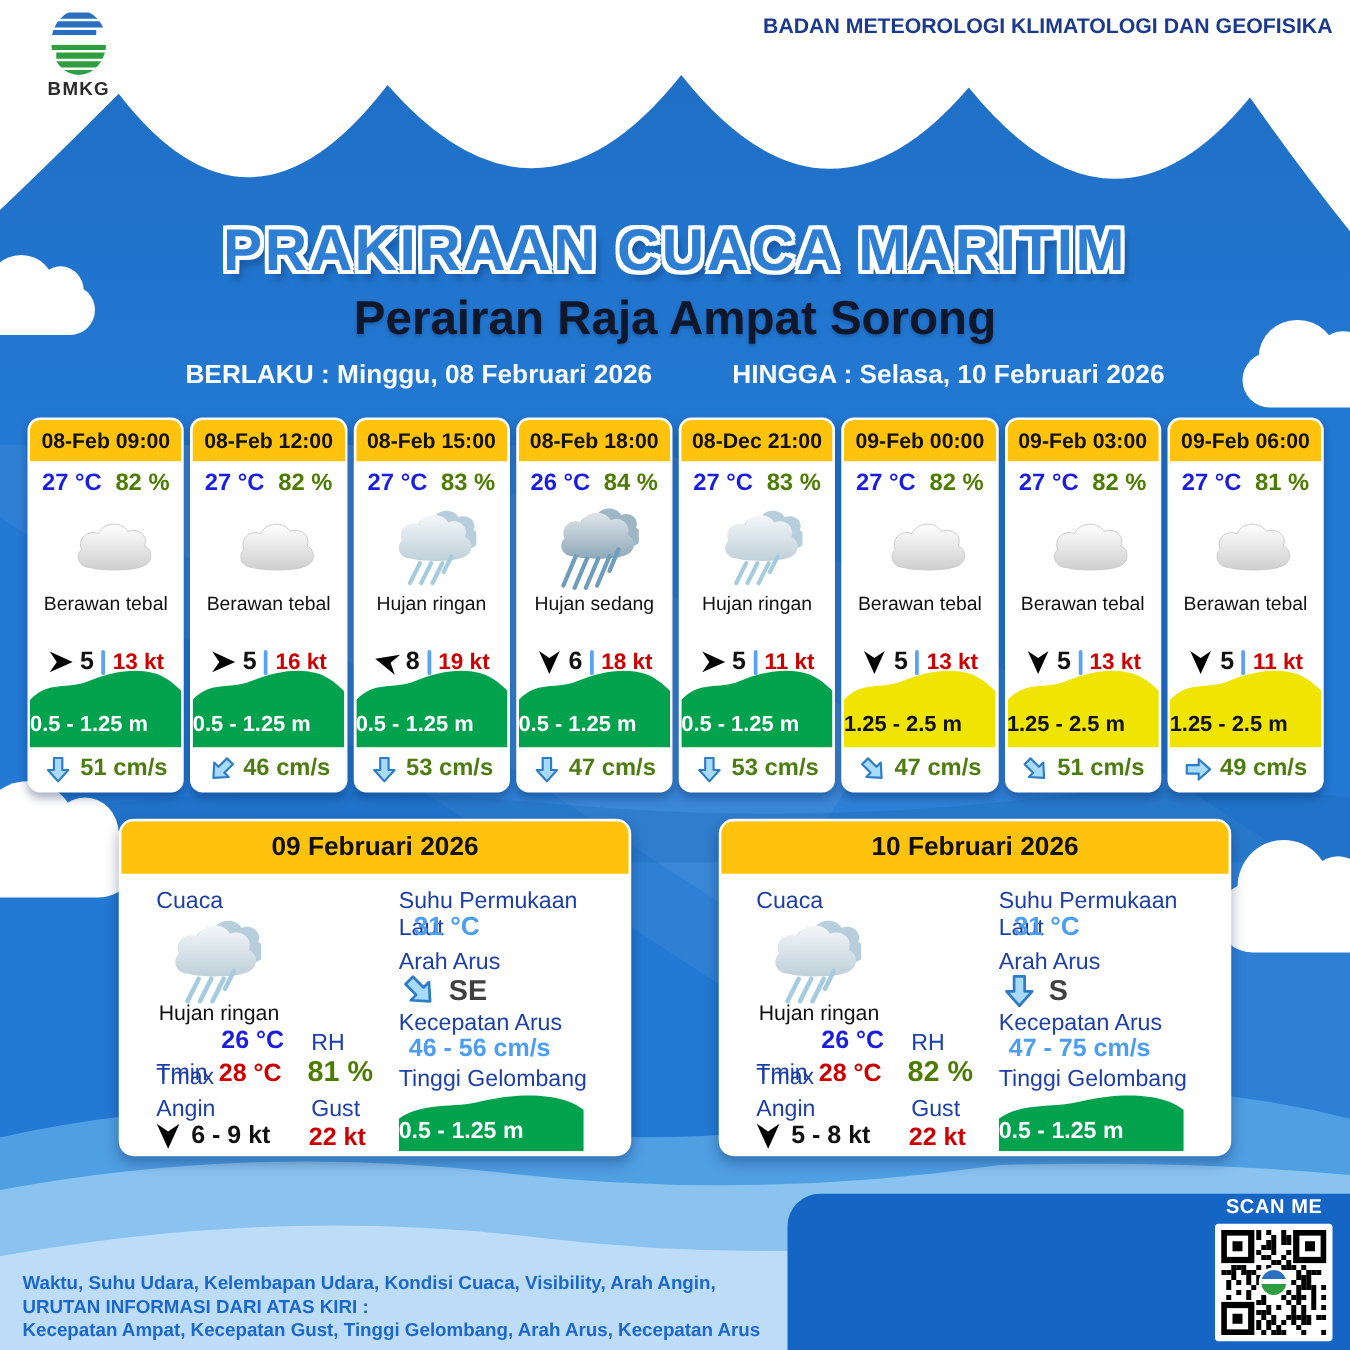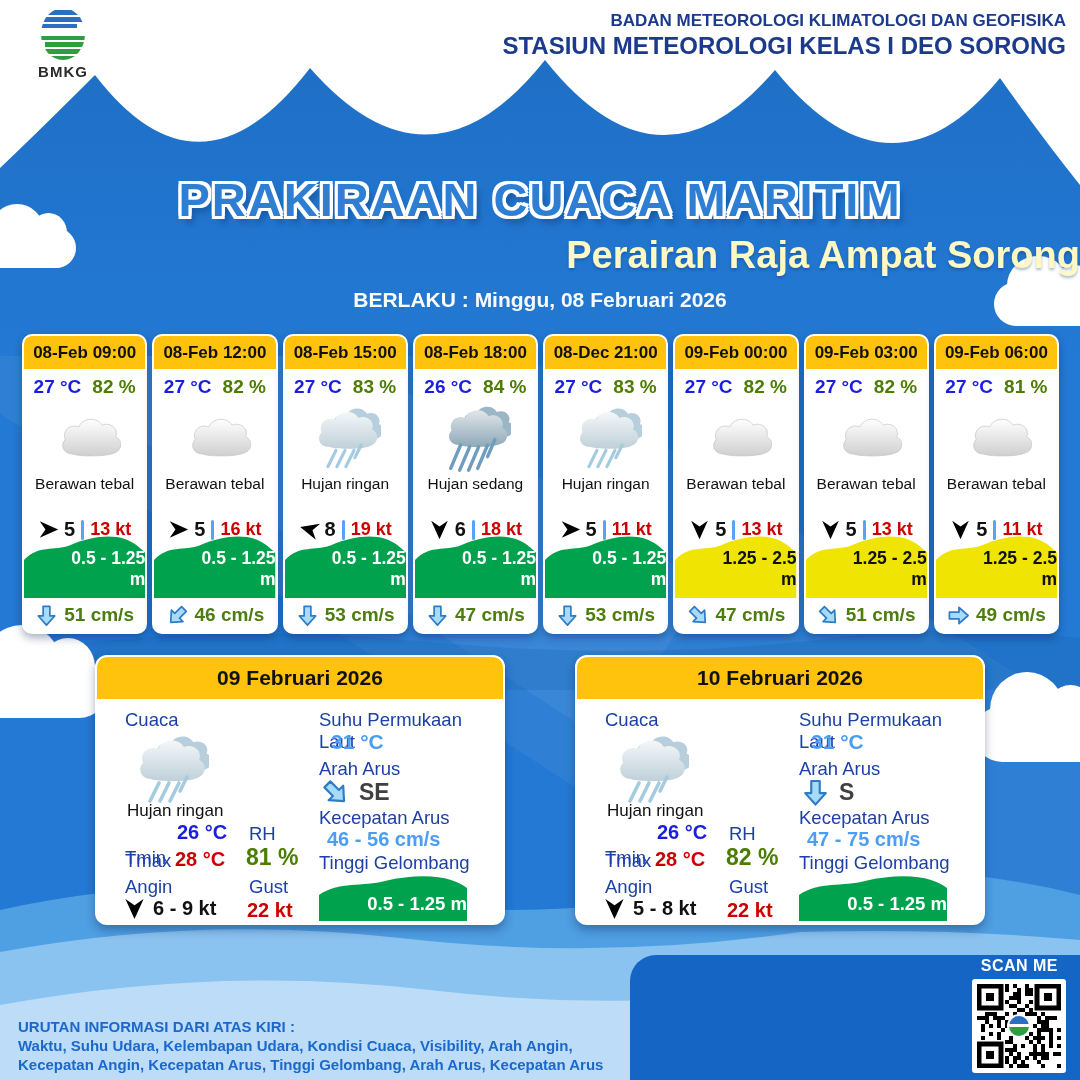--- a/index.html
+++ b/index.html
@@ -27,22 +27,22 @@
   .brand svg{display:block;margin:0 auto;}
   .brand-label{font-size:15px;font-weight:bold;color:#2b2b2b;letter-spacing:1px;margin-top:1px;}
   .org{position:absolute;right:14px;top:10px;text-align:right;color:#1c3a8c;line-height:1.25;}
   .org-line1{font-size:17px;font-weight:bold;}
   .org-line2{font-size:24px;font-weight:bold;}
   
   .main-title{position:absolute;left:0;top:172px;width:100%;text-align:center;
     font-size:47px;font-weight:bold;letter-spacing:2px;color:#2e7fd4;
     text-shadow:-3px -3px 0 #fff,3px -3px 0 #fff,-3px 3px 0 #fff,3px 3px 0 #fff,
        0 -3px 0 #fff,0 3px 0 #fff,-3px 0 0 #fff,3px 0 0 #fff,5px 7px 6px rgba(10,50,110,0.45);}
-  .sub-title{position:absolute;left:0;top:234px;width:100%;text-align:right;
-    font-size:38px;font-weight:bold;color:#fef9c3;text-shadow:0 2px 3px rgba(10,50,110,0.35);}
+  .sub-title{position:absolute;left:0;top:234px;width:100%;text-align:center;
+    font-size:38px;font-weight:bold;color:#0f172a;text-shadow:0 2px 3px rgba(10,50,110,0.35);}
   .validity{position:absolute;left:0;top:288px;width:100%;display:flex;justify-content:center;
     gap:64px;color:#fff;font-size:21px;}
   .validity b{font-weight:bold;}
   .validity span{font-weight:bold;opacity:.97;}
   
   .cards{position:absolute;left:22px;right:21px;top:334px;display:flex;gap:5px;height:300px;}
   .card{flex:1;position:relative;background:#fff;border:2px solid #fff;border-radius:10px;
         box-shadow:0 4px 8px rgba(0,30,80,.35);box-sizing:border-box;overflow:hidden;}
   .card-head{height:33px;background:#ffc20d;border-radius:7px 7px 0 0;display:flex;
              align-items:center;justify-content:center;font-size:17px;font-weight:bold;color:#111;}
@@ -55,22 +55,22 @@
   .card-wind{position:absolute;left:0;right:0;top:182px;display:flex;align-items:center;
              justify-content:center;gap:5px;}
   .dart{width:21px;height:21px;flex:none;}
   .vis{font-size:20px;font-weight:bold;color:#111;}
   .vdiv{width:3px;height:20px;background:#5aa2f5;border-radius:2px;margin:0 1px;}
   .wspd{font-size:18px;font-weight:bold;color:#cc0000;}
   .card-wave{position:absolute;left:0;right:0;bottom:34px;height:68px;}
   .card-wave svg{position:absolute;inset:0;width:100%;height:100%;}
   .wavefill{fill:currentColor;}
   .wave-green{color:#00a24e;} .wave-yellow{color:#efe402;}
-  .wave-label{position:absolute;left:0;right:0;bottom:8px;text-align:right;
-              font-size:17.5px;font-weight:bold;padding-left:44px;}
+  .wave-label{position:absolute;left:0;right:0;bottom:8px;text-align:left;
+              font-size:17.5px;font-weight:bold;}
   .wave-green .wave-label{color:#fff;} .wave-yellow .wave-label{color:#111;}
   .card-current{position:absolute;left:0;right:0;bottom:0;height:34px;display:flex;
                 align-items:center;justify-content:center;gap:6px;}
   .curarrow{width:23px;height:23px;flex:none;}
   .cspd{font-size:19px;font-weight:bold;color:#4d7c0f;}
   
   .daily{position:absolute;top:655px;width:410px;height:270px;background:#fff;
          border:2px solid #fff;border-radius:12px;box-shadow:0 5px 10px rgba(0,30,80,.35);
          box-sizing:border-box;overflow:hidden;}
   .daily-a{left:95px;} .daily-b{left:575px;}
@@ -204,29 +204,32 @@
         <rect x="4" y="30" width="48" height="4" fill="#2f9e41"></rect>
         <rect x="10" y="36" width="42" height="5" fill="#2f9e41"></rect>
         <rect x="4" y="43" width="44" height="5" fill="#2f9e41"></rect>
         <rect x="12" y="50" width="32" height="4" fill="#2f9e41"></rect>
       </g>
     </svg>
     <div class="brand-label">BMKG</div>
   </div>
   <div class="org">
     <div class="org-line1">BADAN METEOROLOGI KLIMATOLOGI DAN GEOFISIKA</div>
-    <div class="org-line2">STASIUN METEOROLOGI KELAS I DEO SORONG</div>
   </div>
 
   <div class="main-title">PRAKIRAAN CUACA MARITIM</div>
   <div class="sub-title">Perairan Raja Ampat Sorong</div>
   <div class="validity">
     <div>
       <b>BERLAKU :</b>
       <span>Minggu, 08 Februari 2026</span>
+    </div>
+    <div>
+      <b>HINGGA :</b>
+      <span>Selasa, 10 Februari 2026</span>
     </div>
   </div>
 
   <div class="cards">
 
     <div class="card">
       <div class="card-head">08-Feb 09:00</div>
       <div class="card-temps">
         <span class="tval">27 °C</span>
         <span class="hval">82 %</span>
@@ -718,18 +721,18 @@
         <rect x="76" y="68" width="4" height="4" fill="#000"></rect>
         <rect x="80" y="44" width="4" height="4" fill="#000"></rect>
         <rect x="80" y="52" width="4" height="4" fill="#000"></rect>
         <rect x="80" y="60" width="4" height="4" fill="#000"></rect>
         <rect x="80" y="68" width="4" height="4" fill="#000"></rect>
         <rect x="80" y="80" width="4" height="4" fill="#000"></rect>
       </svg>
     <div class="qr-logo"></div>
   </div>
   <div class="footer-text">
+    <div>Waktu, Suhu Udara, Kelembapan Udara, Kondisi Cuaca, Visibility, Arah Angin,</div>
     <div>URUTAN INFORMASI DARI ATAS KIRI :</div>
-    <div>Waktu, Suhu Udara, Kelembapan Udara, Kondisi Cuaca, Visibility, Arah Angin,</div>
-    <div>Kecepatan Angin, Kecepatan Arus, Tinggi Gelombang, Arah Arus, Kecepatan Arus</div>
+    <div>Kecepatan Ampat, Kecepatan Gust, Tinggi Gelombang, Arah Arus, Kecepatan Arus</div>
   </div>
 
 </div>
 
 </body></html>

